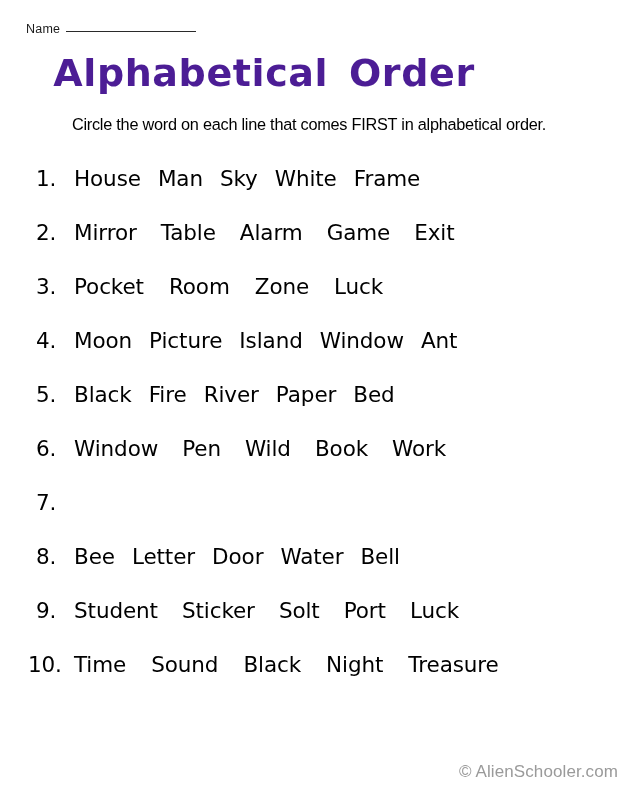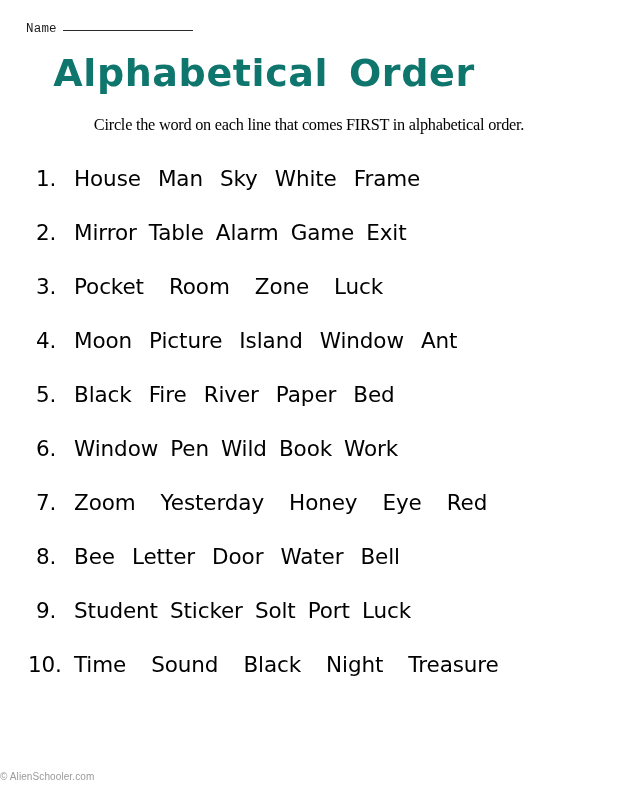--- a/index.html
+++ b/index.html
@@ -27,21 +27,21 @@
   
   .name-row {
     position: absolute;
     left: 26px;
     top: 22px;
     display: flex;
     align-items: baseline;
     gap: 6px;
   }
   .name-label {
-    font-family: Liberation Mono, monospace;
+    font-family: Liberation Sans, sans-serif;
     font-size: 12.5px;
     letter-spacing: .2px;
     color: #1b1b1b;
     white-space: nowrap;
   }
   .name-rule {
     display: block;
     width: 130px;
     height: 0;
     border-bottom: 1.3px solid #2a2a2a;
@@ -54,32 +54,32 @@
     position: absolute;
     top: 54px;
     left: 0;
     width: 528px;
     text-align: center;
     font-family: "DejaVu Sans", sans-serif;
     font-weight: 700;
     font-size: 38px;
     letter-spacing: .6px;
     word-spacing: 7px;
-    color: #0f766e;
+    color: #4c1d95;
     line-height: 1;
   }
 
   
   .instruction {
     position: absolute;
     top: 116px;
     left: 0;
     width: 618px;
     text-align: center;
-    font-family: Liberation Serif, serif;
+    font-family: Liberation Sans, sans-serif;
     font-size: 16.3px;
     font-weight: 400;
     letter-spacing: -.25px;
     color: #000000;
     line-height: 1.1;
   }
 
   
   .list {
     position: absolute;
@@ -111,34 +111,34 @@
     flex: 0 0 46px;
     margin-left: -8px;
   }
   .words {
     display: flex;
     align-items: flex-start;
     gap: 17px;
     letter-spacing: -.1px;
   }
   .row.tight .words { gap: 25px; }
-  .row.loose .words { gap: 12px; }
+  .row.loose .words { gap: 24px; }
   .word {
     display: inline-block;
   }
 
   
   .footer {
     position: absolute;
     bottom: 18px;
     left: 0;
     width: 618px;
-    text-align: left;
+    text-align: right;
     font-family: "Liberation Sans", sans-serif;
-    font-size: 10px;
+    font-size: 17px;
     color: #9a9a9a;
     letter-spacing: .1px;
   }
 </style>
 </head>
 <body>
 
 <div class="sheet">
 
   <div class="name-row">
@@ -205,27 +205,20 @@
         <span class="words">
           <span class="word">Window</span>
           <span class="word">Pen</span>
           <span class="word">Wild</span>
           <span class="word">Book</span>
           <span class="word">Work</span>
         </span>
       </div>
       <div class="row tight">
         <span class="num">7.</span>
-        <span class="words">
-          <span class="word">Zoom</span>
-          <span class="word">Yesterday</span>
-          <span class="word">Honey</span>
-          <span class="word">Eye</span>
-          <span class="word">Red</span>
-        </span>
       </div>
       <div class="row">
         <span class="num">8.</span>
         <span class="words">
           <span class="word">Bee</span>
           <span class="word">Letter</span>
           <span class="word">Door</span>
           <span class="word">Water</span>
           <span class="word">Bell</span>
         </span>

